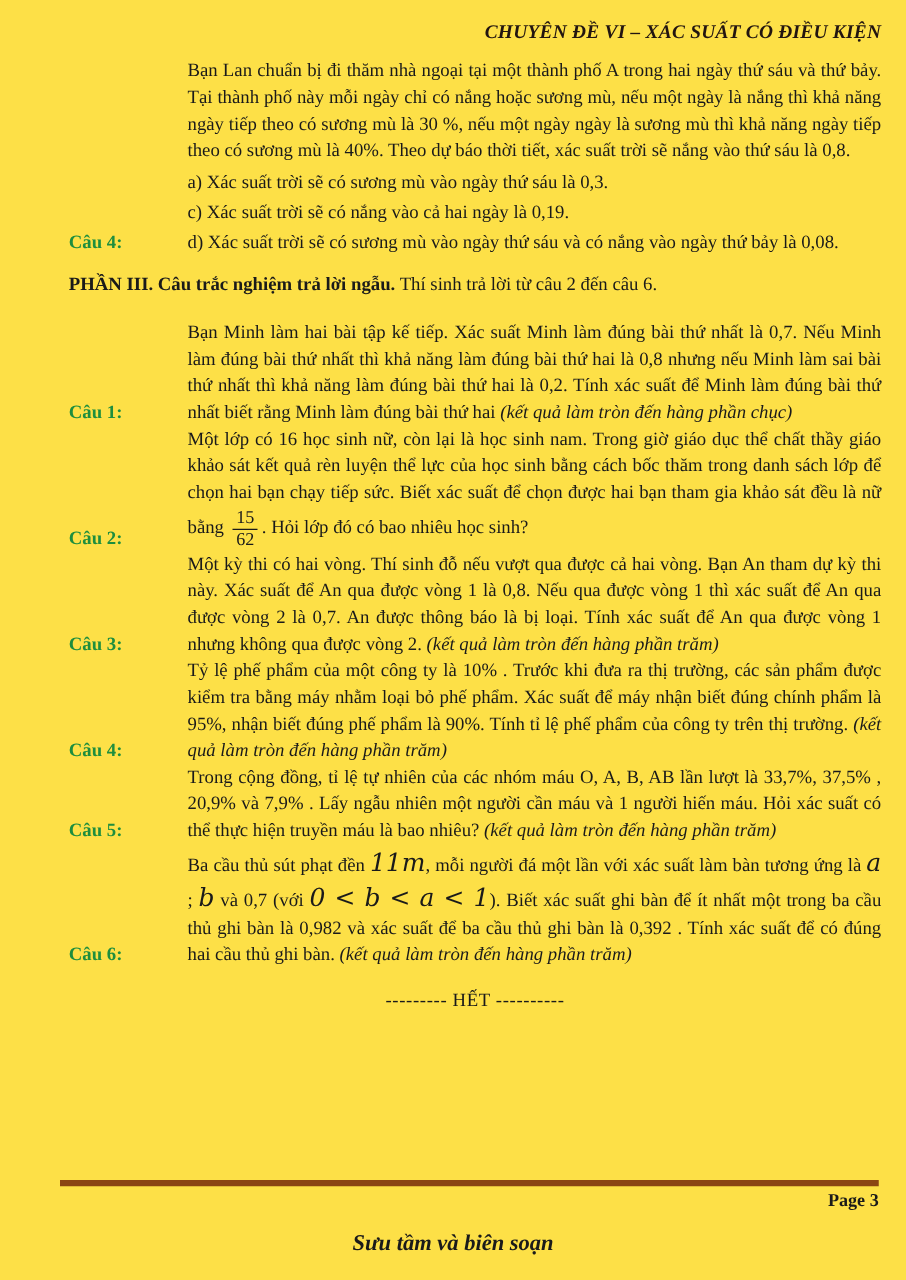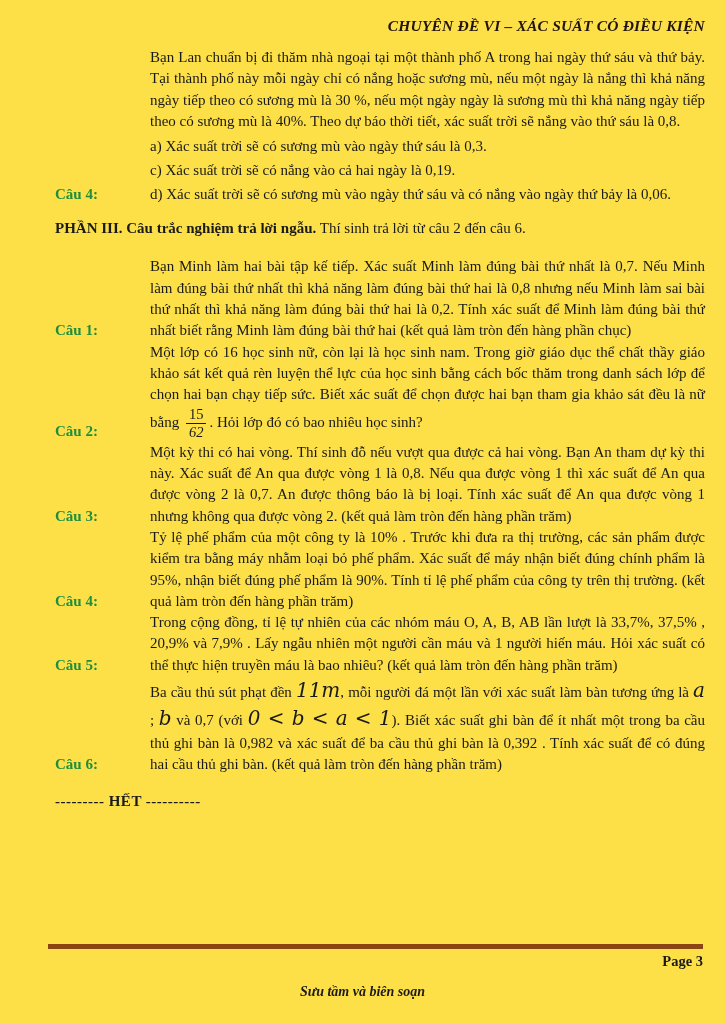--- a/index.html
+++ b/index.html
@@ -31,63 +31,63 @@
     flex: 0 0 58px;
     font-weight: bold;
     color: var(--accent-green, #1e8e3e);
     white-space: nowrap;
   }
   .q-body { flex: 1; text-align: justify; margin-left: 37px; }
   .q-option { margin-top: 2.5px; }
   .q-statement + .q-option { margin-top: 4px; }
   .part3-heading { margin: 13px 0 17px 0; }
   .part3-heading .bold { font-weight: bold; }
-  .note-italic { }
+  .note-italic { font-style: italic; }
   .math-italic { font-style: italic; font-family: "DejaVu Serif", serif; font-size: 20px; }
   .frac {
     display: inline-block; vertical-align: middle;
     text-align: center; line-height: 1.15;
     font-size: 14.5px; margin: 1px 3px;
   }
   .frac .num { display: block; border-bottom: 1.3px solid currentColor; padding: 0 3px; }
-  .frac .den { display: block; padding: 0 3px; font-style: italic; }
+  .frac .den { display: block; padding: 0 3px; }
   .end-marker {
-    font-weight: bold;
+    text-align: center; font-weight: normal;
     margin-top: 16px; letter-spacing: .5px;
   }
   .footer { position: absolute; left: 48px; right: 22px; top: 944px; }
   .footer-rule {
     height: 2px;
     border-top: 4px solid var(--footer-rule, #8B4513);
     border-bottom: 1px solid var(--footer-rule, #8B4513);
   }
   .page-number { text-align: right; font-weight: bold; margin-top: 4px; font-size: 14.5px; }
   .credit {
     position: absolute; left: 0; right: 0; top: 984px;
     text-align: center; font-weight: bold; font-style: italic;
-    font-size: 14px;
+    font-size: 18px;
   }
 </style>
 </head>
 <body>
 
 <div class="page">
 
   <div class="doc-header">CHUYÊN ĐỀ VI – XÁC SUẤT CÓ ĐIỀU KIỆN</div>
 
   <div class="content">
 
     <div id="part2-container">
         <div class="q-row">
           <div class="q-label">Câu 4:</div>
           <div class="q-body">
             <div class="q-statement"><span>Bạn Lan chuẩn bị đi thăm nhà ngoại tại một thành phố A trong hai ngày thứ sáu và thứ bảy. Tại thành phố này mỗi ngày chỉ có nắng hoặc sương mù, nếu một ngày là nắng thì khả năng ngày tiếp theo có sương mù là 30 %, nếu một ngày ngày là sương mù thì khả năng ngày tiếp theo có sương mù là 40%. Theo dự báo thời tiết, xác suất trời sẽ nắng vào thứ sáu là 0,8.</span></div>
             <div class="q-option"><span>a) Xác suất trời sẽ có sương mù vào ngày thứ sáu là 0,3.</span></div>
             <div class="q-option"><span>c) Xác suất trời sẽ có nắng vào cả hai ngày là 0,19.</span></div>
-            <div class="q-option"><span>d) Xác suất trời sẽ có sương mù vào ngày thứ sáu và có nắng vào ngày thứ bảy là 0,06.</span></div>
+            <div class="q-option"><span>d) Xác suất trời sẽ có sương mù vào ngày thứ sáu và có nắng vào ngày thứ bảy là 0,08.</span></div>
           </div>
         </div>
       </div>
 
     <div class="part3-heading">
       <span class="bold">PHẦN III. Câu trắc nghiệm trả lời ngẫu.</span><span> Thí sinh trả lời từ câu 2 đến câu 6.</span>
     </div>
 
     <div id="part3-container">
         <div class="q-row">

